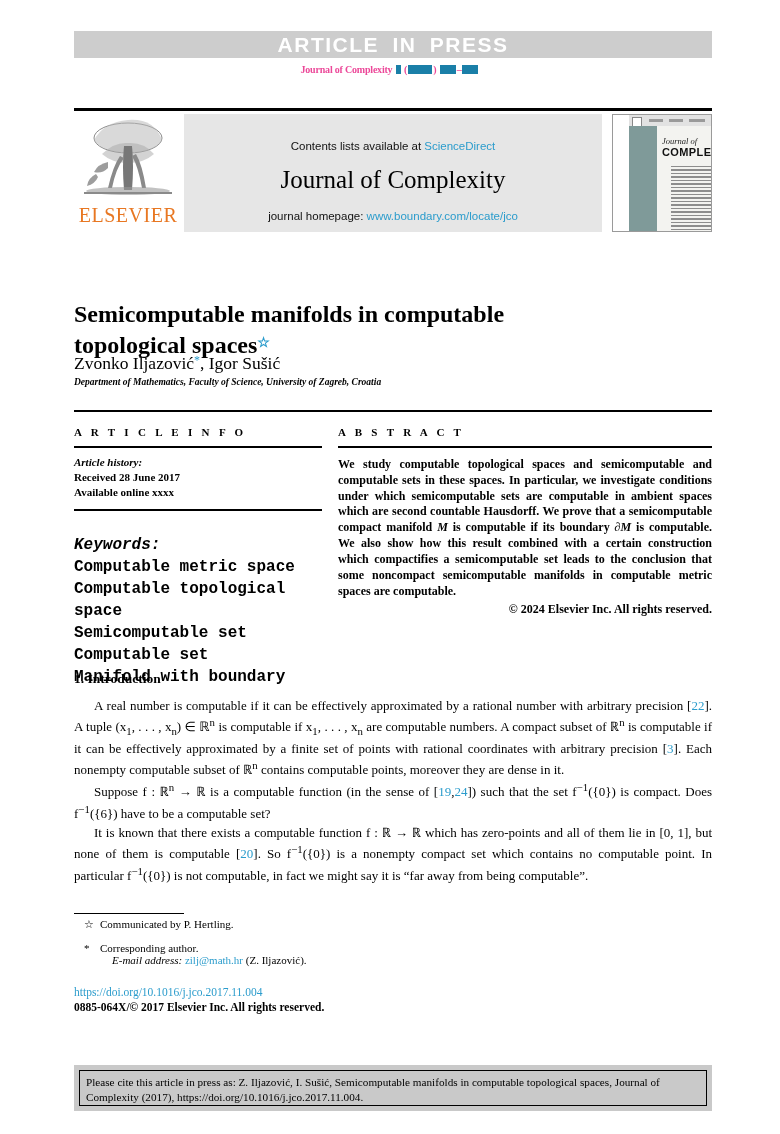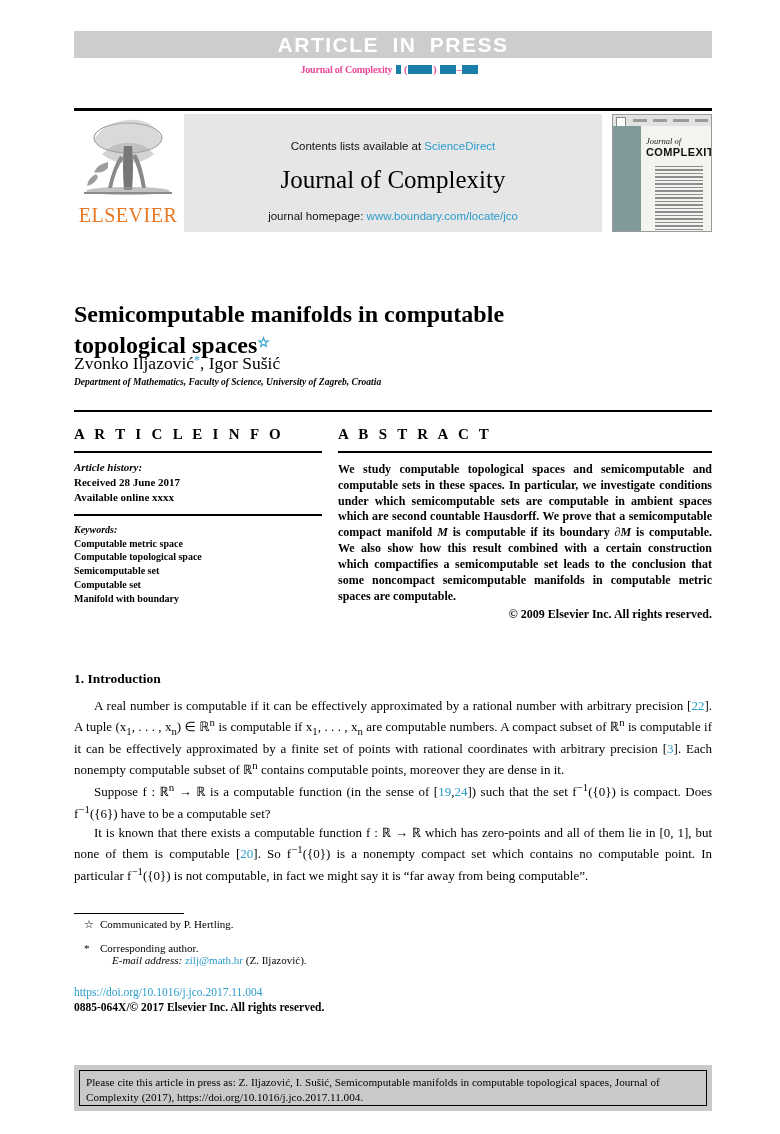--- a/index.html
+++ b/index.html
@@ -144,21 +144,21 @@
     position: absolute;
     left: 538px; top: 0;
     width: 100px; height: 118px;
     border: 1px solid #9a9a9a;
     box-sizing: border-box;
     background: #ffffff;
     overflow: hidden;
   }
   .cover {
     position: absolute;
-    left: 0; top: 0;
+    left: 16px; top: 0;
     width: 100%; height: 100%;
     background: #efefef;
   }
   .cover-topbar {
     position: absolute;
     left: 0; top: 0; right: 0;
     height: 11px;
     background: #e2e2e2;
     border-bottom: 1px solid #bdbdbd;
   }
@@ -275,21 +275,21 @@
   }
   .col-abs {
     position: absolute;
     left: 338px;
     top: 426px;
     width: 374px;
   }
   .sec-label {
     font-family: "Liberation Serif", serif;
     font-weight: bold;
-    font-size: 15px;
+    font-size: 11px;
     letter-spacing: 3.3px;
     color: #000;
   }
   .sec-rule {
     height: 1.6px;
     background: #000;
     margin-top: 8px;
   }
   .hist {
     margin-top: 7px;
@@ -301,23 +301,23 @@
   }
   .hist .it {
     font-style: italic;
   }
   .kw-rule {
     height: 1.6px;
     background: #000;
     margin-top: 9px;
   }
   .kw {
-    margin-top: 7px;
-    font-family: Liberation Serif, serif;
-    font-size: 10px;
+    margin-top: 23px;
+    font-family: Liberation Mono, monospace;
+    font-size: 16px;
     line-height: 1.38;
     font-weight: bold;
     color: #000;
   }
   .kw .it { font-style: italic; }
 
   .abs-body {
     margin-top: 9px;
     font-family: "Liberation Serif", serif;
     font-weight: bold;
@@ -555,21 +555,21 @@
       <div>Manifold with boundary</div>
     </div>
   </div>
 
   <div class="col-abs">
     <div class="sec-label">A B S T R A C T</div>
     <div class="sec-rule"></div>
     <div class="abs-body">
       <span>We study computable topological spaces and semicomputable and computable sets in these spaces. In particular, we investigate conditions under which semicomputable sets are computable in ambient spaces which are second countable Hausdorff. We prove that a semicomputable compact manifold </span><span class="mit">M</span><span> is computable if its boundary </span><span class="mit">∂M</span><span> is computable. We also show how this result combined with a certain construction which compactifies a semicomputable set leads to the conclusion that some noncompact semicomputable manifolds in computable metric spaces are computable.</span>
     </div>
-    <div class="abs-copy">© 2009 Elsevier Inc. All rights reserved.</div>
+    <div class="abs-copy">© 2024 Elsevier Inc. All rights reserved.</div>
   </div>
 
   <div class="intro-head">1. Introduction</div>
 
   <div class="intro-body">
     <p><span>A real number is computable if it can be effectively approximated by a rational number with arbitrary precision [</span><span class="ref">22</span><span>]. A tuple (x</span><sub>1</sub><span>, . . . , x</span><sub>n</sub><span>) ∈ ℝ</span><sup>n</sup><span> is computable if x</span><sub>1</sub><span>, . . . , x</span><sub>n</sub><span> are computable numbers. A compact subset of ℝ</span><sup>n</sup><span> is computable if it can be effectively approximated by a finite set of points with rational coordinates with arbitrary precision [</span><span class="ref">3</span><span>]. Each nonempty computable subset of ℝ</span><sup>n</sup><span> contains computable points, moreover they are dense in it.</span></p>
 
     <p><span>Suppose f : ℝ</span><sup>n</sup><span> → ℝ is a computable function (in the sense of [</span><span class="ref">19</span><span>,</span><span class="ref">24</span><span>]) such that the set f</span><sup>−1</sup><span>({0}) is compact. Does f</span><sup>−1</sup><span>({6}) have to be a computable set?</span></p>
 
     <p><span>It is known that there exists a computable function f : ℝ → ℝ which has zero-points and all of them lie in [0, 1], but none of them is computable [</span><span class="ref">20</span><span>]. So f</span><sup>−1</sup><span>({0}) is a nonempty compact set which contains no computable point. In particular f</span><sup>−1</sup><span>({0}) is not computable, in fact we might say it is “far away from being computable”.</span></p>

